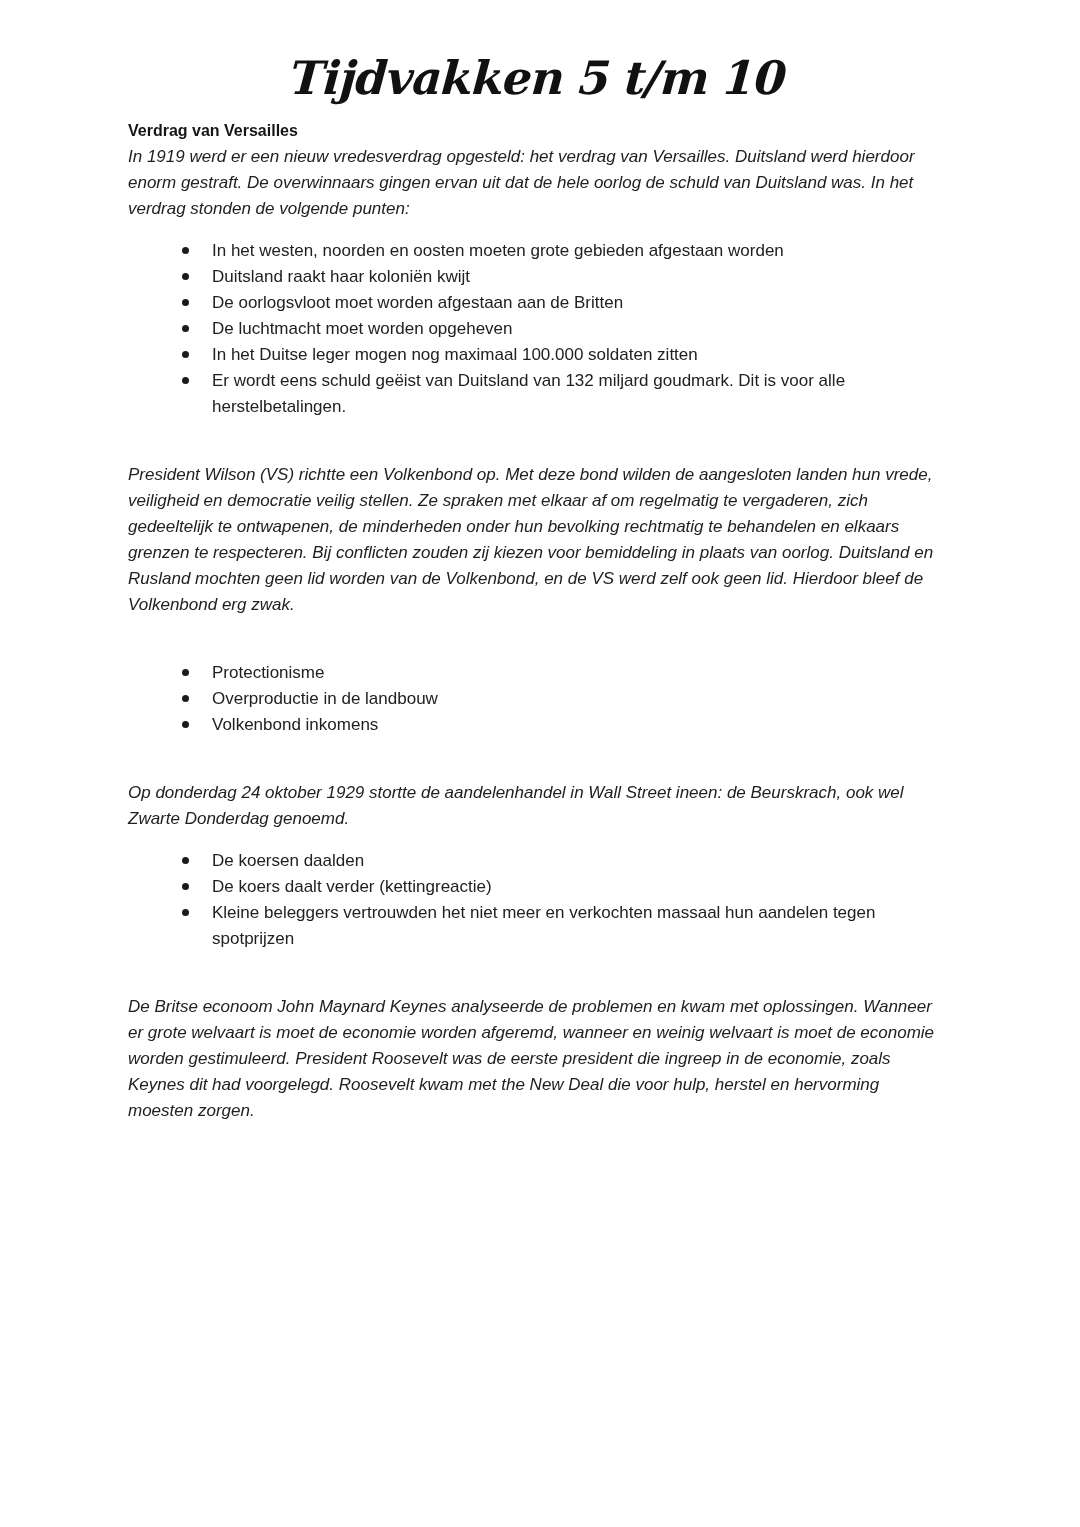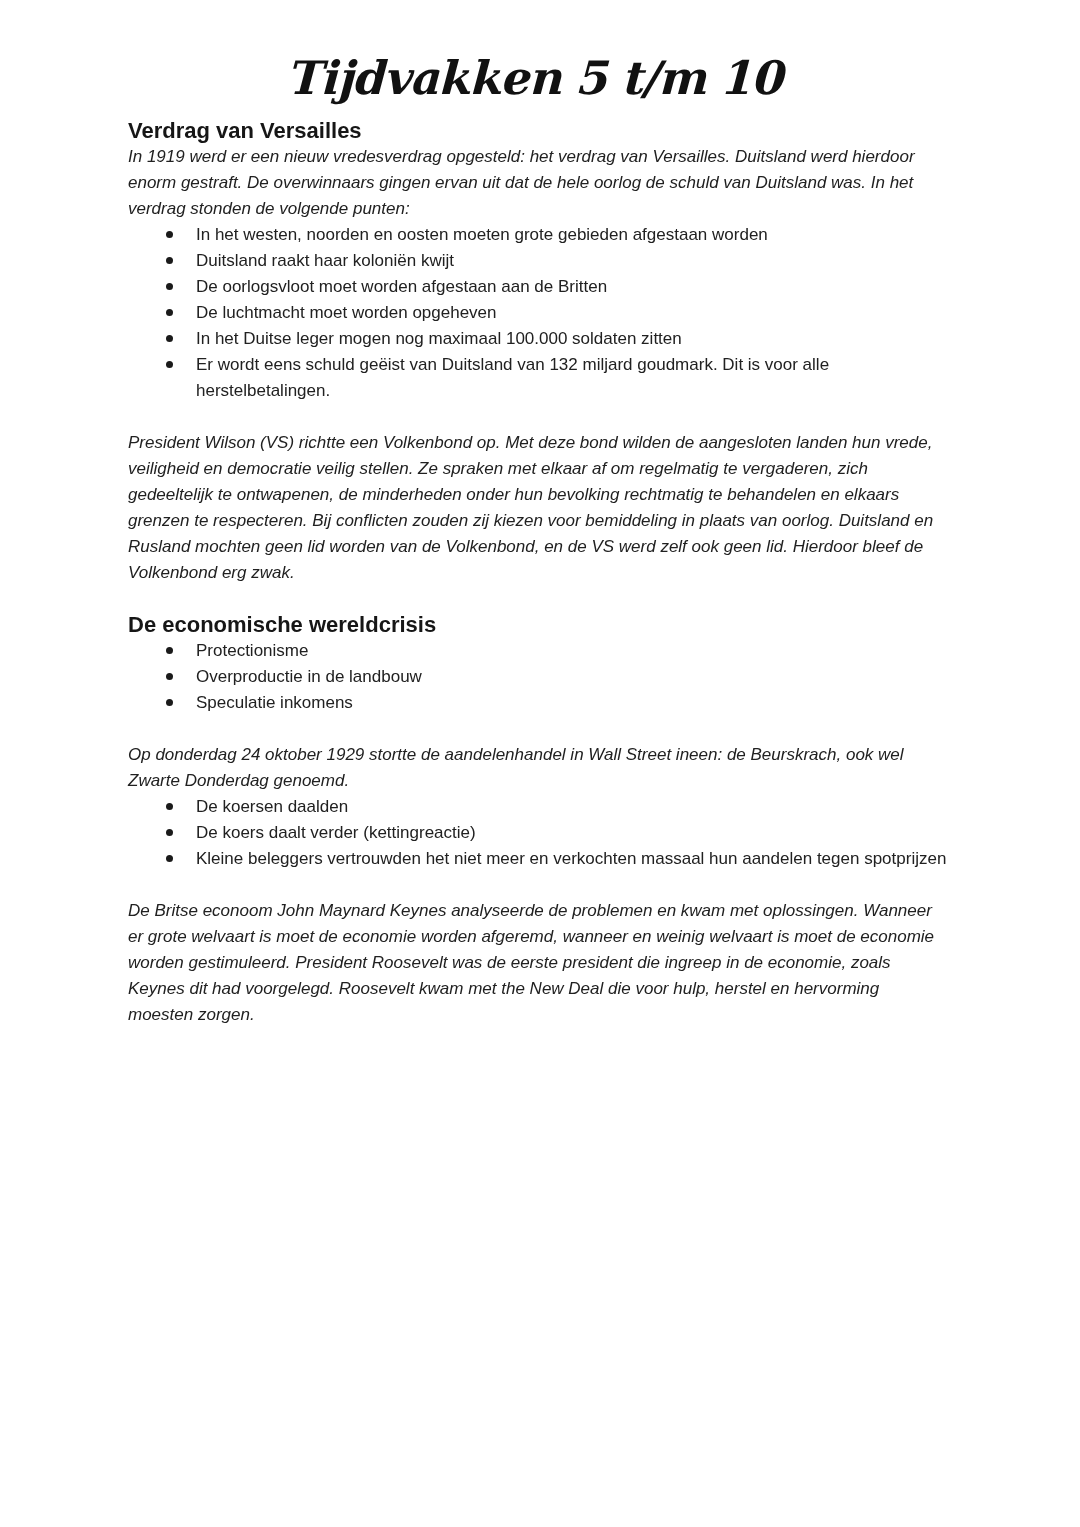--- a/index.html
+++ b/index.html
@@ -27,32 +27,32 @@
     font-style: italic;
     font-weight: 800;
     font-size: 46px;
     line-height: 52px;
     letter-spacing: -1px;
     color: #111111;
     transform: skewX(-4deg);
   }
   h2 {
     margin: 0;
-    font-size: 22px;
+    font-size: 16px;
     line-height: 26px;
     font-weight: 700;
     color: #161616;
   }
   p {
     margin: 0;
     font-style: italic;
   }
   ul {
     list-style: none;
-    margin: 0;
+    margin: 16px;
     padding: 0;
   }
   li {
     position: relative;
     padding-left: 68px;
   }
   li::before {
     content: "";
     position: absolute;
     left: 38px;
@@ -88,25 +88,24 @@
 
   <div class="gap"></div>
 
   <section>
     <p>President Wilson (VS) richtte een Volkenbond op. Met deze bond wilden de aangesloten landen hun vrede, veiligheid en democratie veilig stellen. Ze spraken met elkaar af om regelmatig te vergaderen, zich gedeeltelijk te ontwapenen, de minderheden onder hun bevolking rechtmatig te behandelen en elkaars grenzen te respecteren. Bij conflicten zouden zij kiezen voor bemiddeling in plaats van oorlog. Duitsland en Rusland mochten geen lid worden van de Volkenbond, en de VS werd zelf ook geen lid. Hierdoor bleef de Volkenbond erg zwak.</p>
   </section>
 
   <div class="gap"></div>
 
   <section>
-    <h2>De economische wereldcrisis</h2>
     <ul>
       <li>Protectionisme</li>
       <li>Overproductie in de landbouw</li>
-      <li>Speculatie inkomens</li>
+      <li>Volkenbond inkomens</li>
     </ul>
 
     <div class="gap"></div>
 
     <p>Op donderdag 24 oktober 1929 stortte de aandelenhandel in Wall Street ineen: de Beurskrach, ook wel Zwarte Donderdag genoemd.</p>
     <ul>
       <li>De koersen daalden</li>
       <li>De koers daalt verder (kettingreactie)</li>
       <li>Kleine beleggers vertrouwden het niet meer en verkochten massaal hun aandelen tegen spotprijzen</li>
     </ul>

